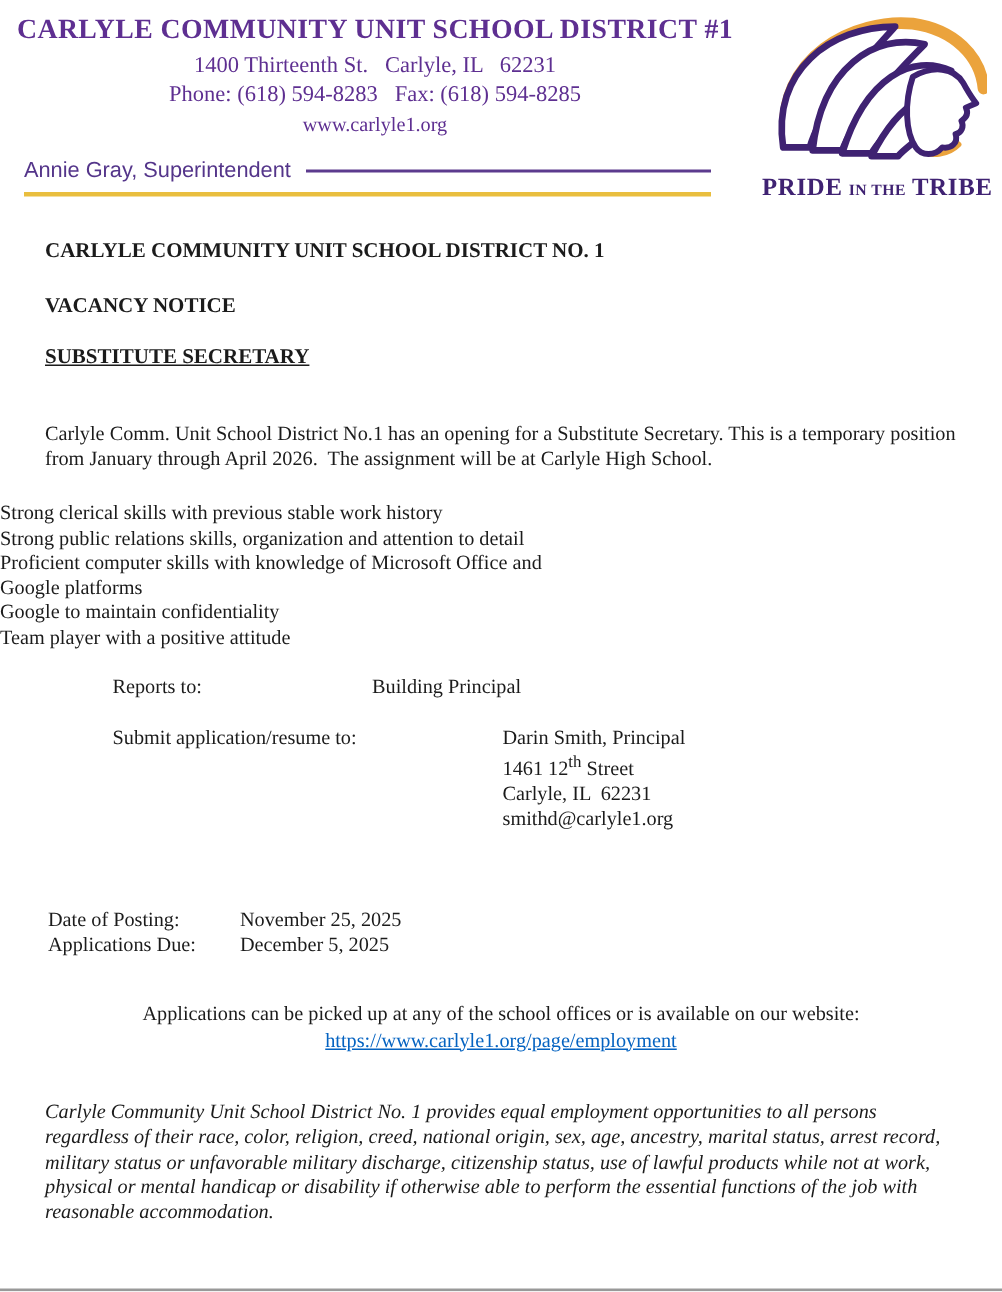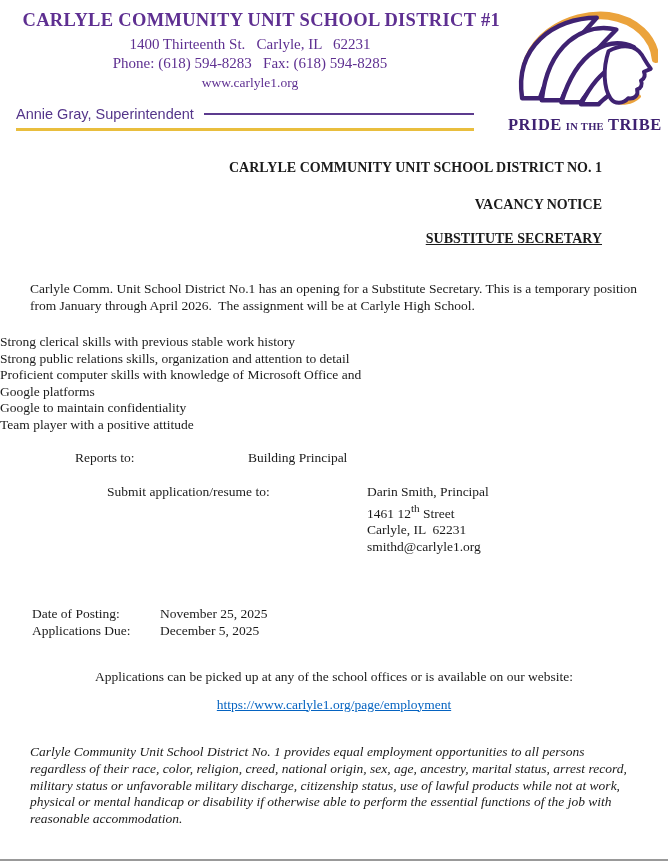--- a/index.html
+++ b/index.html
@@ -12,21 +12,21 @@
     overflow:hidden;
   }
 
   
   .header-text {
     padding-top:10px;
     width:500px;
     text-align:center;
     color:#5E2F91;
   }
-  .district-name { font-size:18.5px; font-weight:bold; letter-spacing:.3px;text-align:right; }
+  .district-name { font-size:18.5px; font-weight:bold; letter-spacing:.3px; }
   .addr  { font-size:15px; margin-top:5px; }
   .phone { font-size:15px; margin-top:2px; }
   .site  { font-size:13.5px; margin-top:3px; }
 
   .super-row {
     margin:15px 0 0 16px;
     width:458px;
     display:flex; align-items:center;
     font-family:Liberation Sans, sans-serif;
     color:#54358A; font-size:14.5px; font-weight:500;
@@ -36,45 +36,45 @@
   .gold-rule  { margin:6px 0 0 16px; width:458px; height:3px; background:#E9BE3E; }
 
   
   .logo { position:absolute; top:4px; right:8px; width:152px; text-align:center; }
   .logo svg { display:block; margin:0 auto; }
   .motto { color:#3F2272; font-weight:bold; margin-top:1px; white-space:nowrap; }
   .motto .big   { font-size:16.5px; letter-spacing:.5px; }
   .motto .small { font-size:10.5px; letter-spacing:.3px; }
 
   
-  .headings { margin-left:30px; width:572px; text-align:right; font-weight:bold; font-size:14px; }
+  .headings { margin-left:30px; width:572px; text-align:left; font-weight:bold; font-size:14px; }
   .h-title { margin-top:29px; }
   .h-sub   { margin-top:21px; }
   .h-pos   { margin-top:18px; text-decoration:underline; }
 
   
   .fs { font-size:13.5px; line-height:16.5px; }
   .intro { margin:34px 26px 0 30px; }
 
   .row   { display:flex; }
   .qual-row    { margin-top:20px; }
   .terms-row   { margin-top:37px; }
   .reports-row { margin-top:17px; }
-  .submit-row  { margin-top:17px;margin-left:32px; }
+  .submit-row  { margin-top:17px; }
   .col-label   { margin-left:75px; width:173px; flex:none; }
   .col-value   { width:402px; }
   .submit-label{ margin-left:75px; width:260px; flex:none; }
 
   .dates { margin-top:50px; }
   .date-row   { display:flex; line-height:17px; }
   .date-label { margin-left:32px; width:128px; flex:none; }
 
   .pickup { margin-top:30px; text-align:center; }
   .pickup-link {
-    display:block; text-align:center; margin-top:11px;
+    display:block; text-align:center; margin-top:1px;
     color:#0563C1; text-decoration:underline; cursor:pointer;
   }
 
   .eeo { margin:31px 26px 0 30px; font-style:italic; line-height:16.8px; }
 
   .bottom-rule { position:absolute; left:0; bottom:0; width:100%; height:2px; background:#999999; }
 </style>
 </head>
 <body>
 

